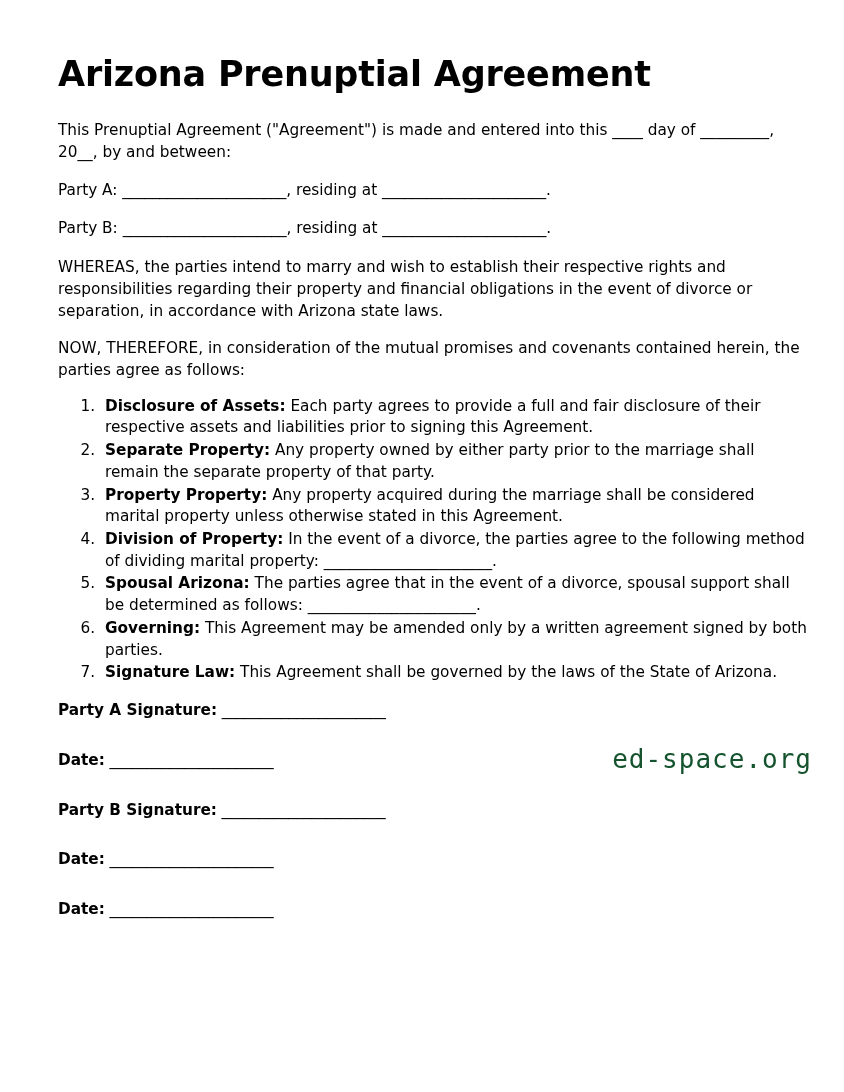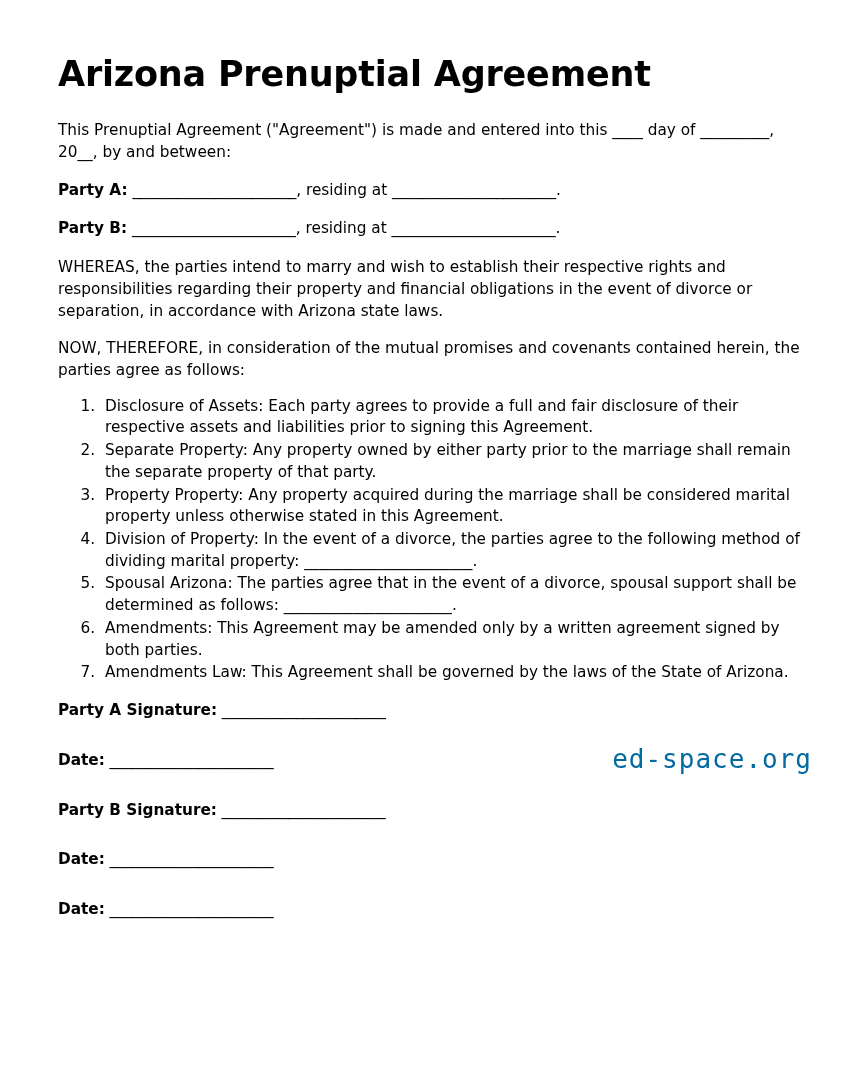--- a/index.html
+++ b/index.html
@@ -36,54 +36,54 @@
     line-height: 1.42;
     margin: 0 0 16px 0;
     max-width: 755px;
   }
   p.para.tight { margin-bottom: 14px; margin-top: 13px; }
   .party-line {
     font-size: 15.3px;
     line-height: 1.42;
     margin: 0 0 17px 0;
   }
-  .lbl-bold { font-weight: bold; text-align: right; }
+  .lbl-bold { font-weight: normal; text-align: right; }
   .blank { white-space: pre; letter-spacing: -0.2px; }
   ol.terms {
     margin: 2px 0 16px 0;
     padding-left: 42px;
     font-size: 15.3px;
     line-height: 1.42;
   }
   ol.terms li {
     margin: 0 0 1px 0;
     padding-left: 5px;
     max-width: 730px;
   }
-  ol.terms li .term-name { font-weight: normal; margin-top: 13px; }
+  ol.terms li .term-name { font-weight: bold; margin-top: 13px; }
   .sig-block { margin-top: 12px; }
   .sig-row {
     font-size: 15.3px;
     line-height: 1.42;
     font-weight: bold;
     margin: 0 0 28px 0;
   }
   .sig-row .sig-blank {
     font-weight: normal;
     white-space: pre;
     letter-spacing: -0.2px;
   }
   .watermark {
     position: absolute;
     right: 44px;
     bottom: 26px;
     font-family: "DejaVu Sans Mono", "Liberation Mono", monospace;
     font-size: 26px;
     letter-spacing: 1px;
-    color: #0369a1;
+    color: #14532d;
   }
 </style>
 </head>
 <body>
 
 <div class="page">
 
   <h1 class="doc-title">Arizona Prenuptial Agreement</h1>
 
   <p class="para">This Prenuptial Agreement ("Agreement") is made and entered into this ____ day of _________, 20__, by and between:</p>
@@ -112,24 +112,24 @@
     <li>
       <span class="term-name">Property Property:</span><span> Any property acquired during the marriage shall be considered marital property unless otherwise stated in this Agreement.</span>
     </li>
     <li>
       <span class="term-name">Division of Property:</span><span> In the event of a divorce, the parties agree to the following method of dividing marital property: ______________________.</span>
     </li>
     <li>
       <span class="term-name">Spousal Arizona:</span><span> The parties agree that in the event of a divorce, spousal support shall be determined as follows: ______________________.</span>
     </li>
     <li>
-      <span class="term-name">Amendments:</span><span> This Agreement may be amended only by a written agreement signed by both parties.</span>
+      <span class="term-name">Governing:</span><span> This Agreement may be amended only by a written agreement signed by both parties.</span>
     </li>
     <li>
-      <span class="term-name">Amendments Law:</span><span> This Agreement shall be governed by the laws of the State of Arizona.</span>
+      <span class="term-name">Signature Law:</span><span> This Agreement shall be governed by the laws of the State of Arizona.</span>
     </li>
   </ol>
 
 
   <div class="sig-block">
     <div class="sig-row">
       <span>Party A Signature:</span><span class="sig-blank"> ______________________</span>
     </div>
     <div class="sig-row">
       <span>Date:</span><span class="sig-blank"> ______________________</span>

